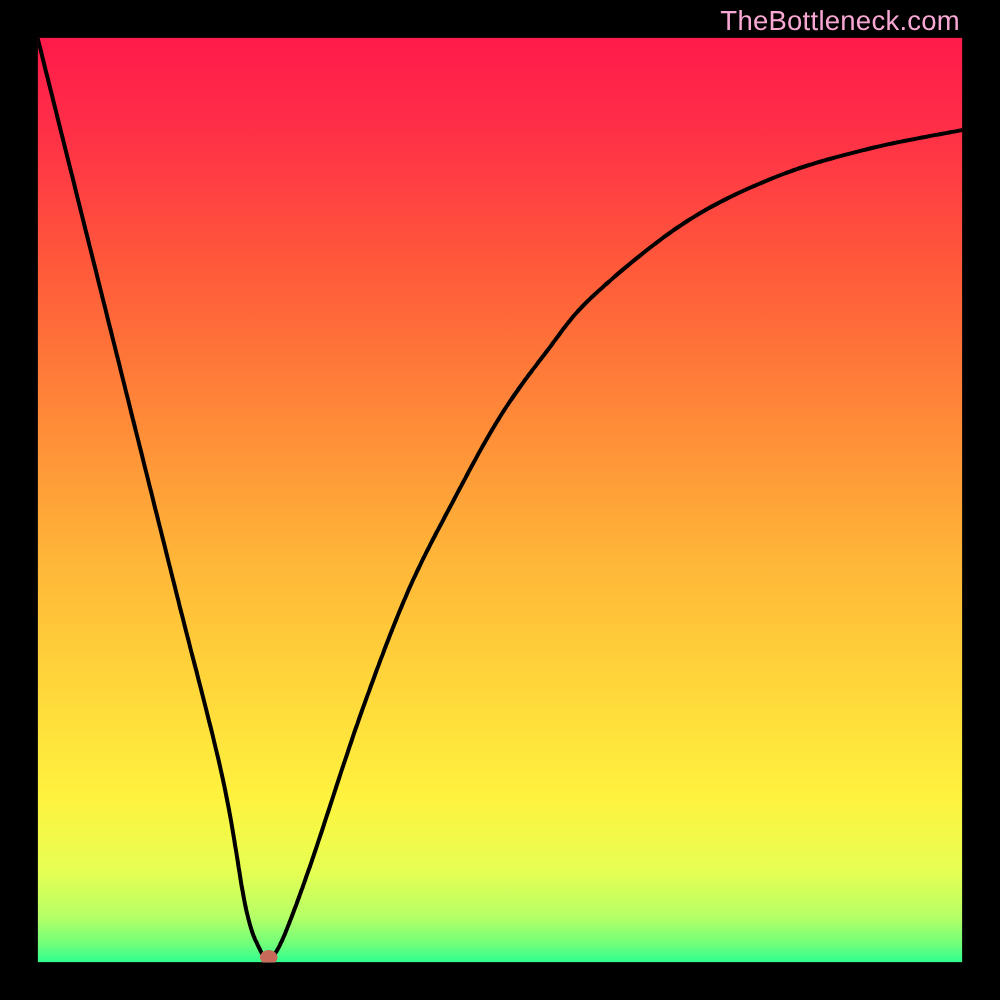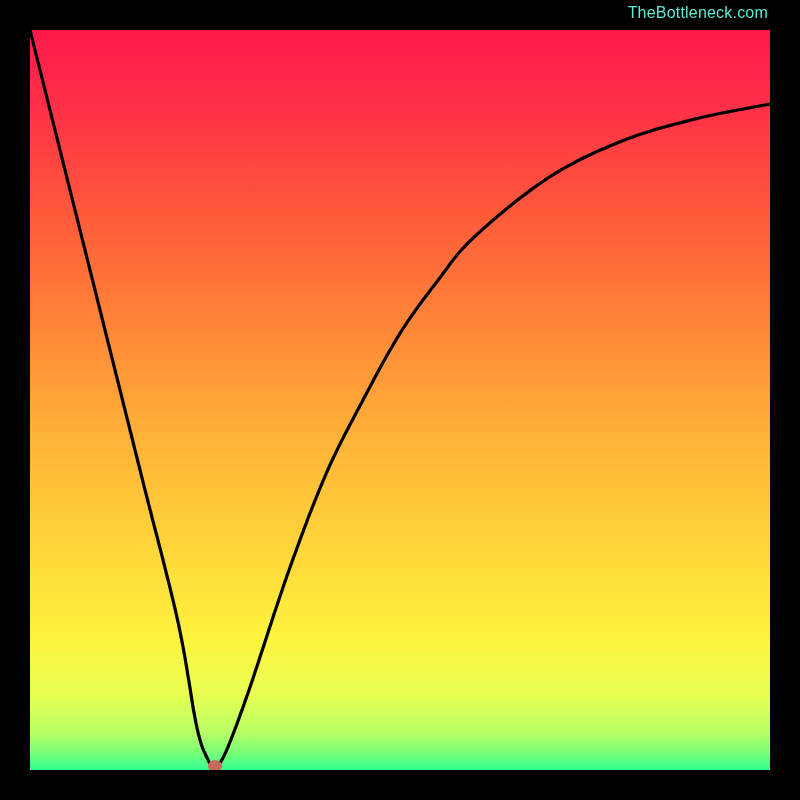--- a/index.html
+++ b/index.html
@@ -21,22 +21,22 @@
   }
   .gradient {
     position: absolute;
     left: 0; top: 0;
     width: 100%; height: 100%;
   }
   .watermark {
     position: absolute;
     top: 4px;
     right: 32px;
-    color: #5eead4;
-    font-size: 16px;
+    color: #f9a8d4;
+    font-size: 22px;
     font-family: Arial, Helvetica, sans-serif;
     letter-spacing: 0.2px;
   }
   svg.curve {
     position: absolute;
     left: 0; top: 0;
     width: 100%;
     height: 100%;
   }
   .marker {

